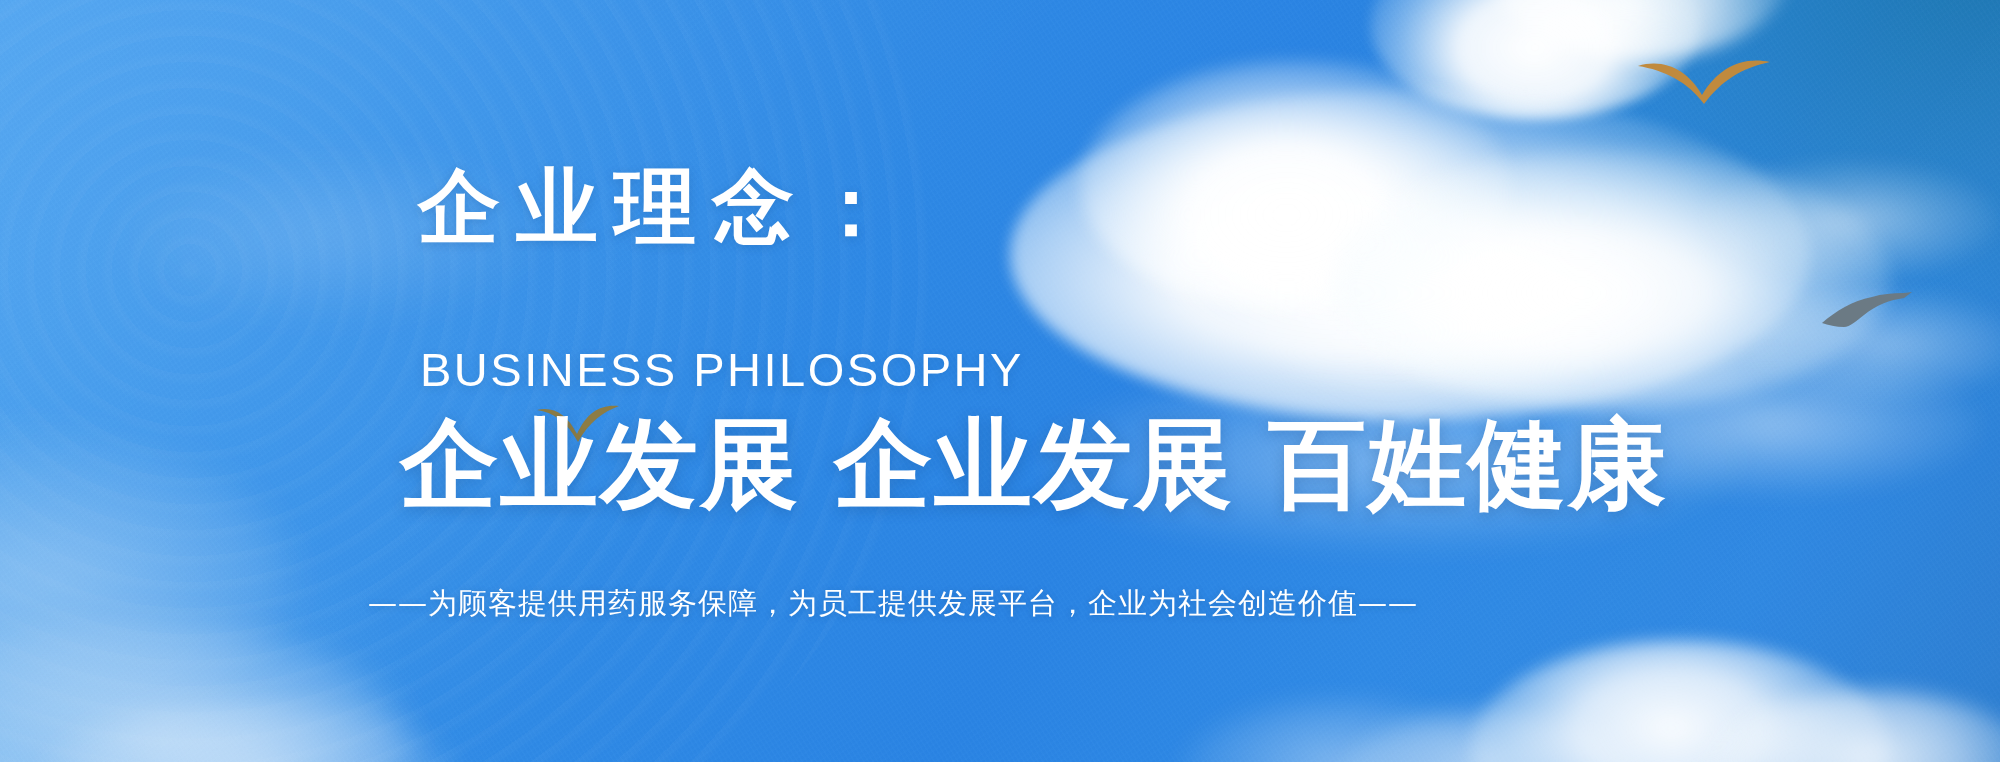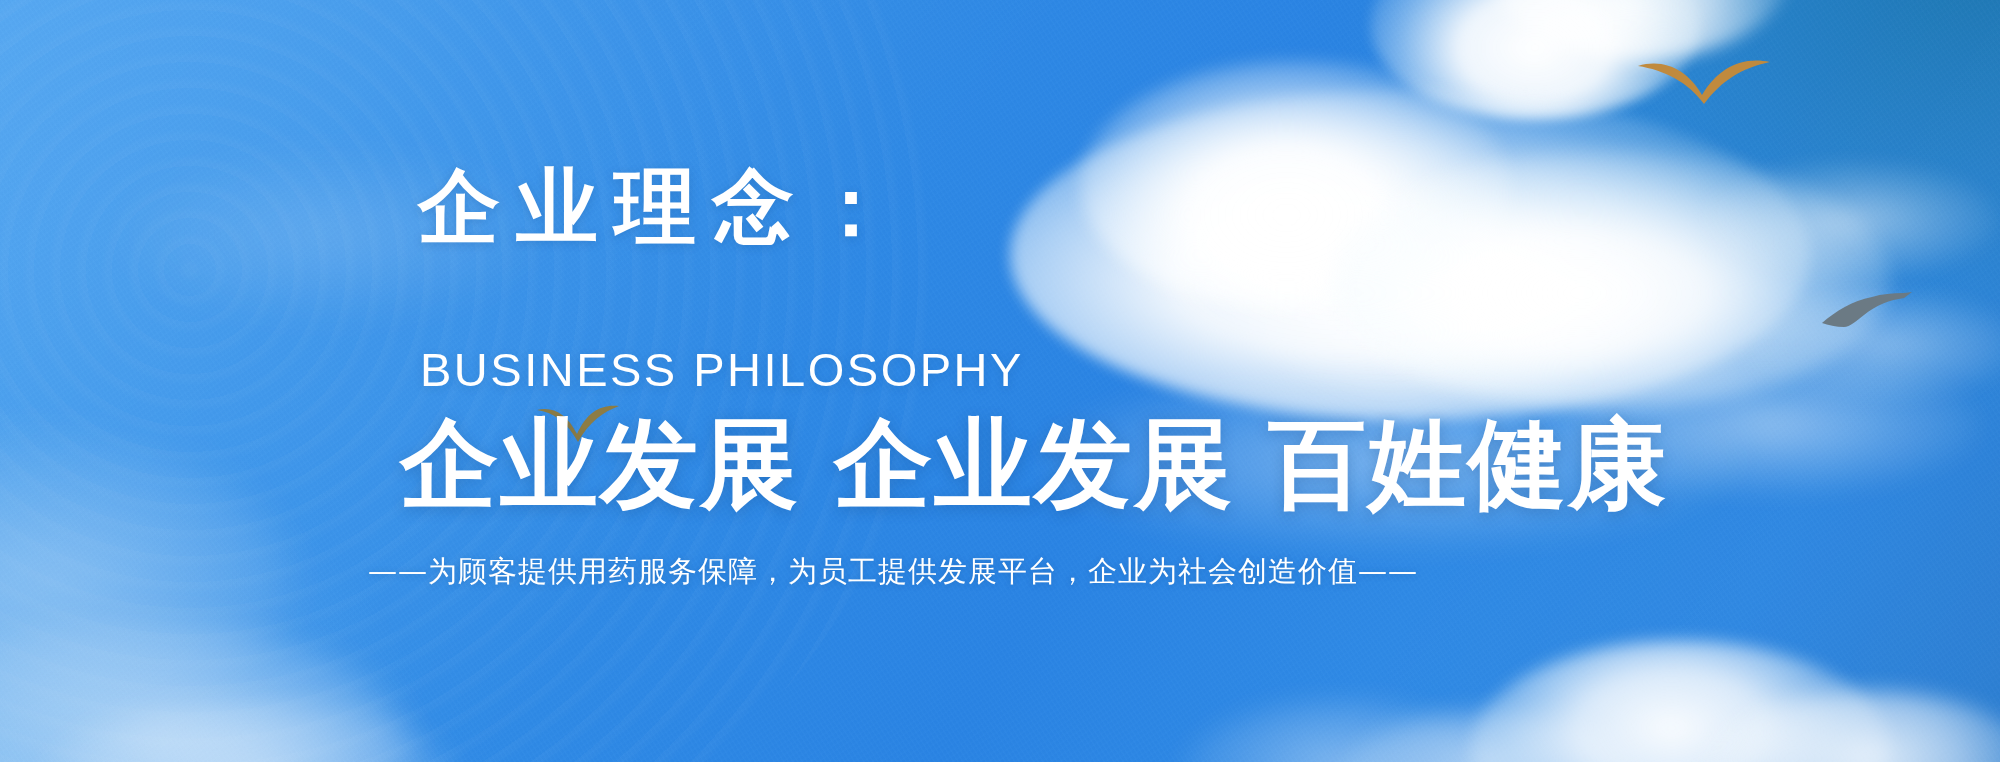--- a/index.html
+++ b/index.html
@@ -316,21 +316,21 @@
     letter-spacing: 2px;
     color: #ffffff;
     line-height: 1.12;
     white-space: nowrap;
     text-shadow: 0 3px 14px rgba(18,66,125,0.28);
   }
   .headline .gap { display: inline-block; width: 34px; }
   .tagline {
     position: absolute;
     left: 368px;
-    top: 553px;
+    top: 585px;
     font-family: "DejaVu Serif", "Liberation Serif", serif;
     font-size: 29px;
     font-weight: 400;
     letter-spacing: 1px;
     color: #ffffff;
     line-height: 1.3;
     white-space: nowrap;
     text-shadow: 0 1px 6px rgba(20,70,130,0.30);
   }
 </style>

